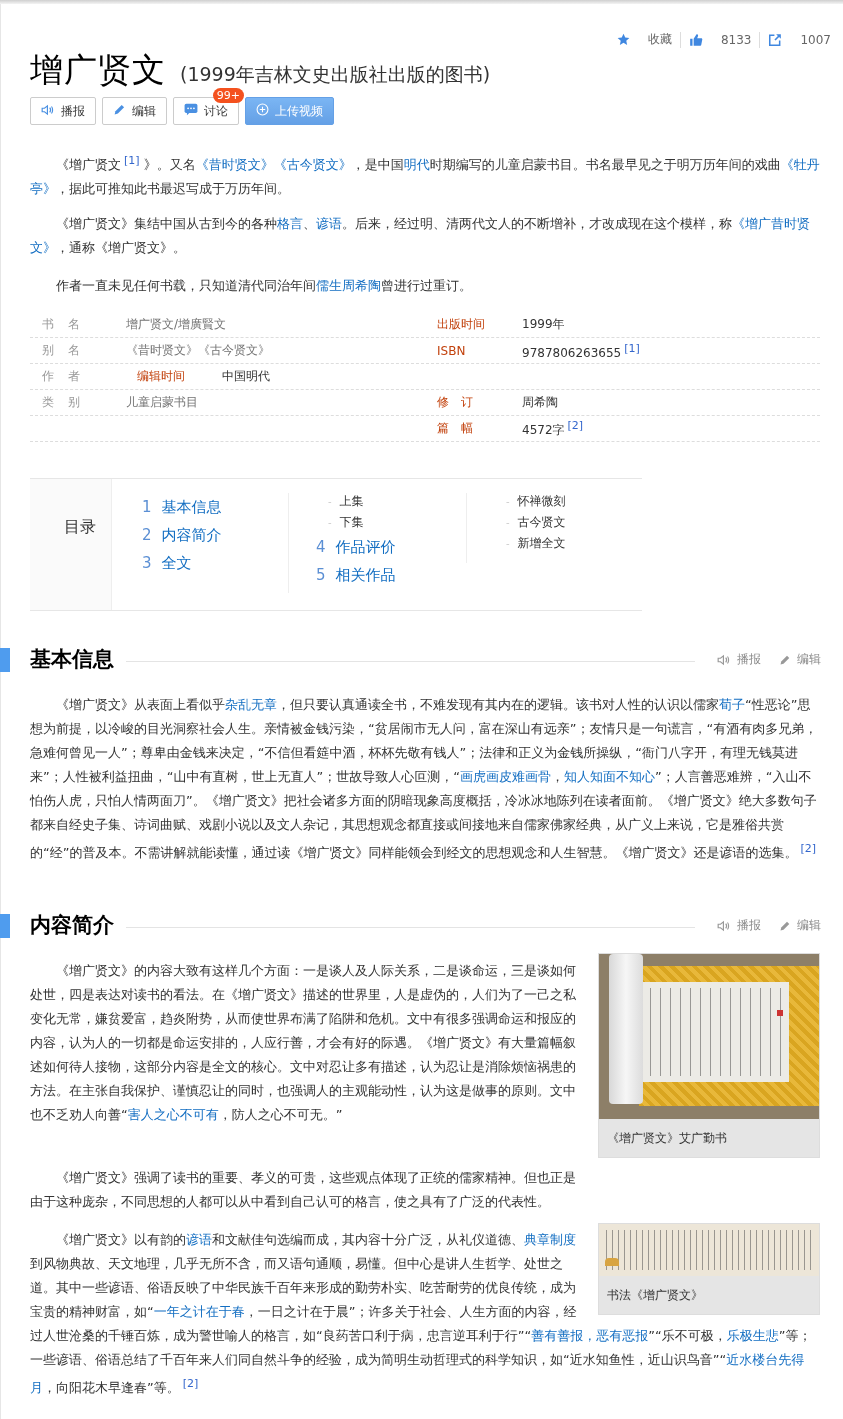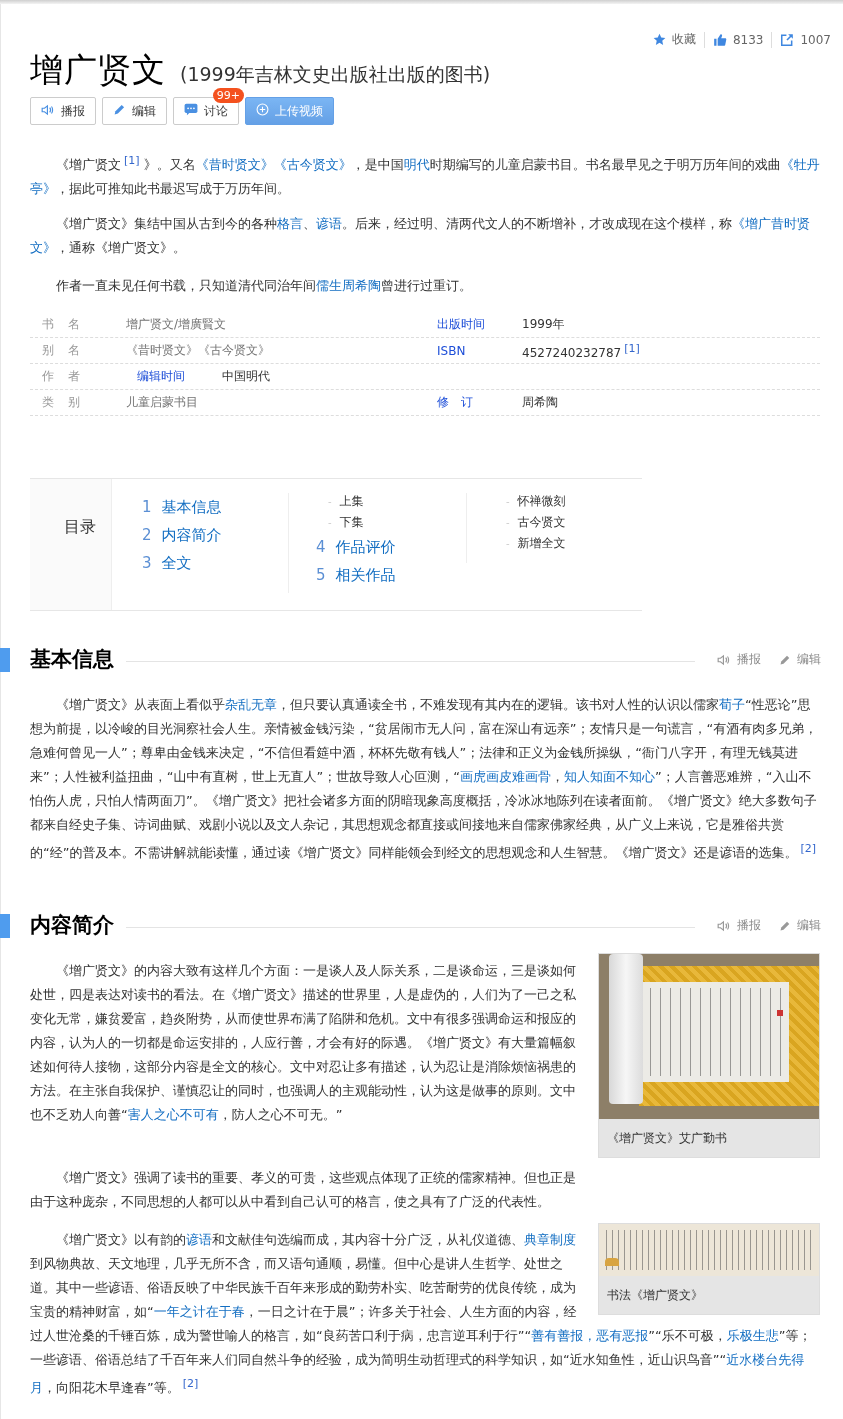--- a/index.html
+++ b/index.html
@@ -5,21 +5,21 @@
   * { box-sizing: border-box; margin: 0; padding: 0; }
   html, body { width: 843px; height: 1419px; background: #fff; overflow: hidden; }
   body { font-family: "DejaVu Sans", "Liberation Sans", sans-serif; color: #333; position: relative; }
   .top-shadow { position: absolute; left: 0; top: 0; width: 843px; height: 4px; background: linear-gradient(#cfcfcf, #f4f4f4); }
   .left-edge { position: absolute; left: 0; top: 4px; width: 1px; height: 1415px; background: #e6e6e6; }
   a, .link { color: #136ec2; text-decoration: none; }
   sup.ref { color: #3366cc; font-size: 11px; vertical-align: 5px; margin-left: 3px; }
 
   
   .stats { position: absolute; right: 4px; top: 31px; display: flex; align-items: center; font-size: 12px; color: #666; }
-  .stats .item { display: flex; align-items: center; gap: 6px; padding: 0 8px; }
+  .stats .item { display: flex; align-items: center; gap: 18px; padding: 0 8px; }
   .stats .sep { width: 1px; height: 16px; background: #ddd; }
   .stats svg { display: block; }
 
   
   .title-wrap { position: absolute; left: 30px; top: 48px; display: flex; align-items: baseline; }
   .title { font-size: 33px; color: #000; font-weight: normal; letter-spacing: 1px; }
   .subtitle { font-size: 19px; color: #333; margin-left: 14px; }
 
   
   .toolbar { position: absolute; left: 30px; top: 97px; display: flex; gap: 6px; }
@@ -28,21 +28,21 @@
   .badge { position: absolute; top: -10px; right: -6px; background: #f4511e; color: #fff; font-size: 11px; border-radius: 8px; padding: 1px 4px; line-height: 13px; }
 
   
   .para { position: absolute; left: 30px; width: 790px; font-size: 13px; line-height: 24px; color: #333; text-indent: 2em; margin-top: 6px; }
 
   
   .infobox { position: absolute; left: 30px; top: 312px; width: 790px; }
   .info-row { display: flex; height: 26px; border-bottom: 1px dashed #ddd; font-size: 12px; align-items: center; }
   .info-row .k { width: 96px; padding-left: 12px; color: #999; letter-spacing: 1px; }
   .info-row .v { width: 300px; color: #737373; }
-  .info-row .k2 { width: 96px; padding-left: 11px; color: #1d4ed8; }
+  .info-row .k2 { width: 96px; padding-left: 11px; color: #c2410c; }
   .info-row .v2 { color: #333; }
 
   
   .catalog { position: absolute; left: 30px; top: 478px; width: 612px; height: 133px; border-top: 1px solid #e6e6e6; border-bottom: 1px solid #e6e6e6; display: flex; }
   .cat-label { width: 82px; background: #fafafa; border-right: 1px solid #eee; font-size: 16px; color: #333; padding-top: 38px; padding-left: 34px; }
   .cat-col { position: relative; }
   .cat-l1 { font-size: 15px; color: #136ec2; height: 28px; display: flex; gap: 10px; align-items: center; }
   .cat-l1 .num { color: #5b8fd4; }
   .cat-l2 { font-size: 12px; color: #333; height: 21px; display: flex; align-items: center; gap: 8px; padding-left: 12px; }
   .cat-l2 .dot { color: #ccc; font-size: 10px; }
@@ -155,32 +155,38 @@
   <div class="info-row" data-name="infobox-row">
     <span class="k" data-name="infobox-key">书　名</span>
     <span class="v" data-name="infobox-value">增广贤文/增廣賢文</span>
     <span class="k2" data-name="infobox-key">出版时间</span>
     <span class="v2" data-name="infobox-value"><span>1999年</span></span>
   </div>
   <div class="info-row" data-name="infobox-row">
     <span class="k" data-name="infobox-key">别　名</span>
     <span class="v" data-name="infobox-value">《昔时贤文》《古今贤文》</span>
     <span class="k2" data-name="infobox-key">ISBN</span>
-    <span class="v2" data-name="infobox-value"><span>4527240232787</span><sup class="ref" data-name="reference-link">[1]</sup></span>
+    <span class="v2" data-name="infobox-value"><span>9787806263655</span><sup class="ref" data-name="reference-link">[1]</sup></span>
   </div>
   <div class="info-row" data-name="infobox-row">
     <span class="k" data-name="infobox-key">作　者</span>
     <span class="k2" data-name="infobox-key">编辑时间</span>
     <span class="v2" data-name="infobox-value"><span>中国明代</span></span>
   </div>
   <div class="info-row" data-name="infobox-row">
     <span class="k" data-name="infobox-key">类　别</span>
     <span class="v" data-name="infobox-value">儿童启蒙书目</span>
     <span class="k2" data-name="infobox-key">修　订</span>
     <span class="v2" data-name="infobox-value"><span>周希陶</span></span>
+  </div>
+  <div class="info-row" data-name="infobox-row">
+    <span class="k" data-name="infobox-key"></span>
+    <span class="v" data-name="infobox-value"></span>
+    <span class="k2" data-name="infobox-key">篇　幅</span>
+    <span class="v2" data-name="infobox-value"><span>4572字</span><sup class="ref" data-name="reference-link">[2]</sup></span>
   </div>
 </div>
 
 <div class="catalog" data-name="table-of-contents">
   <div class="cat-label" data-name="toc-label">目录</div>
   <div class="cat-col" style="width:176px; padding-left:30px; padding-top:14px;" data-name="toc-column-1">
     <div class="cat-l1" data-name="toc-item-basic-info">
         <span class="num">1</span>
         <span>基本信息</span>
       </div>

